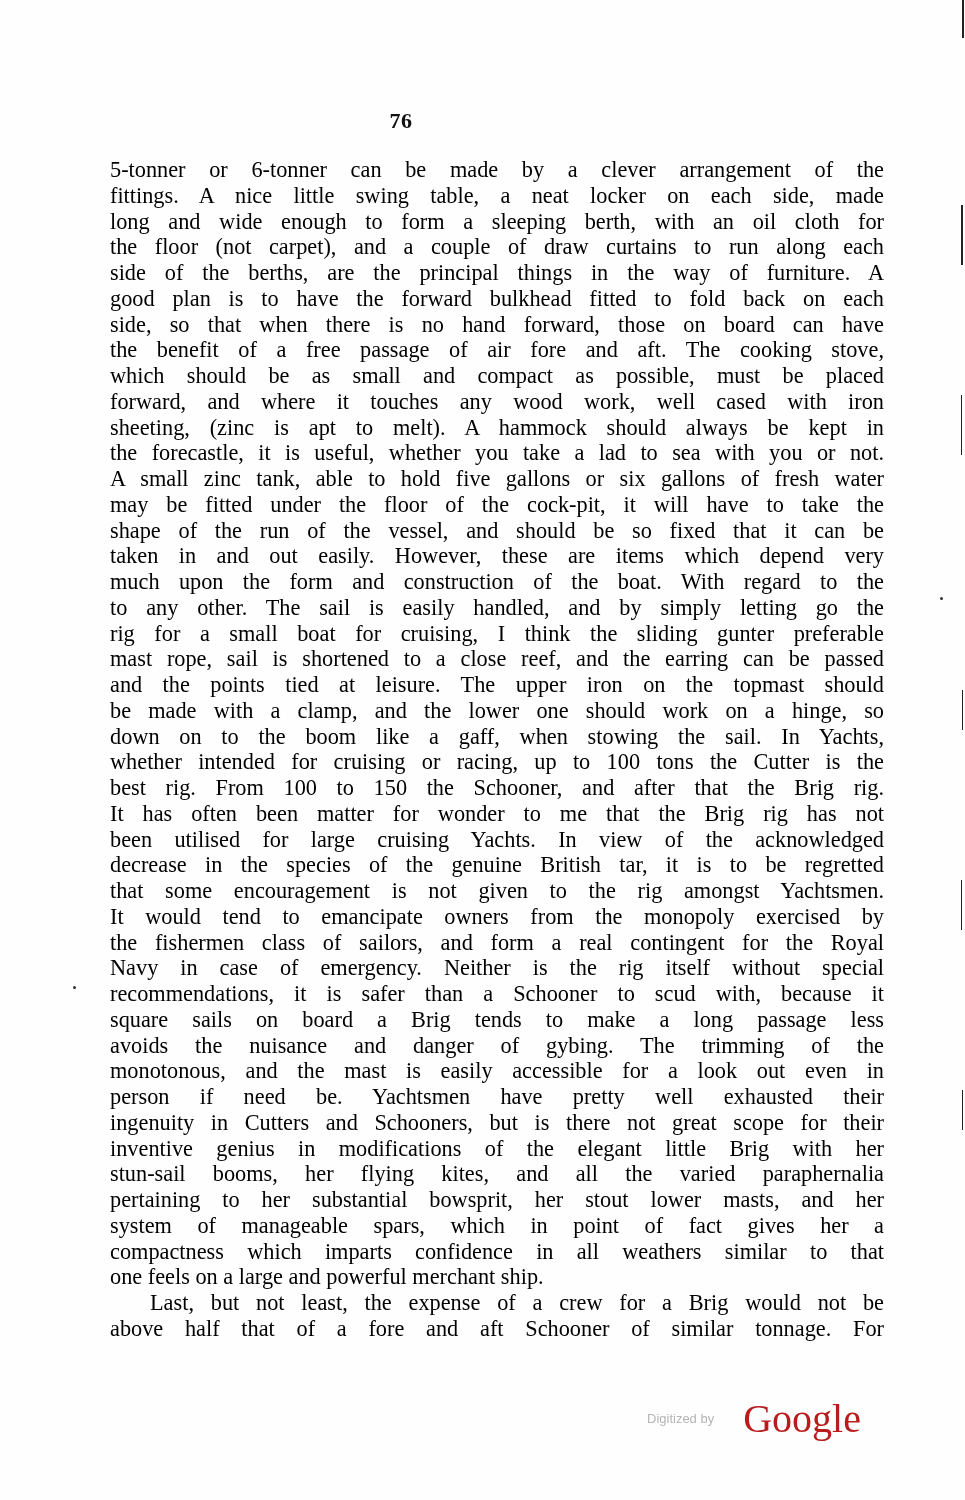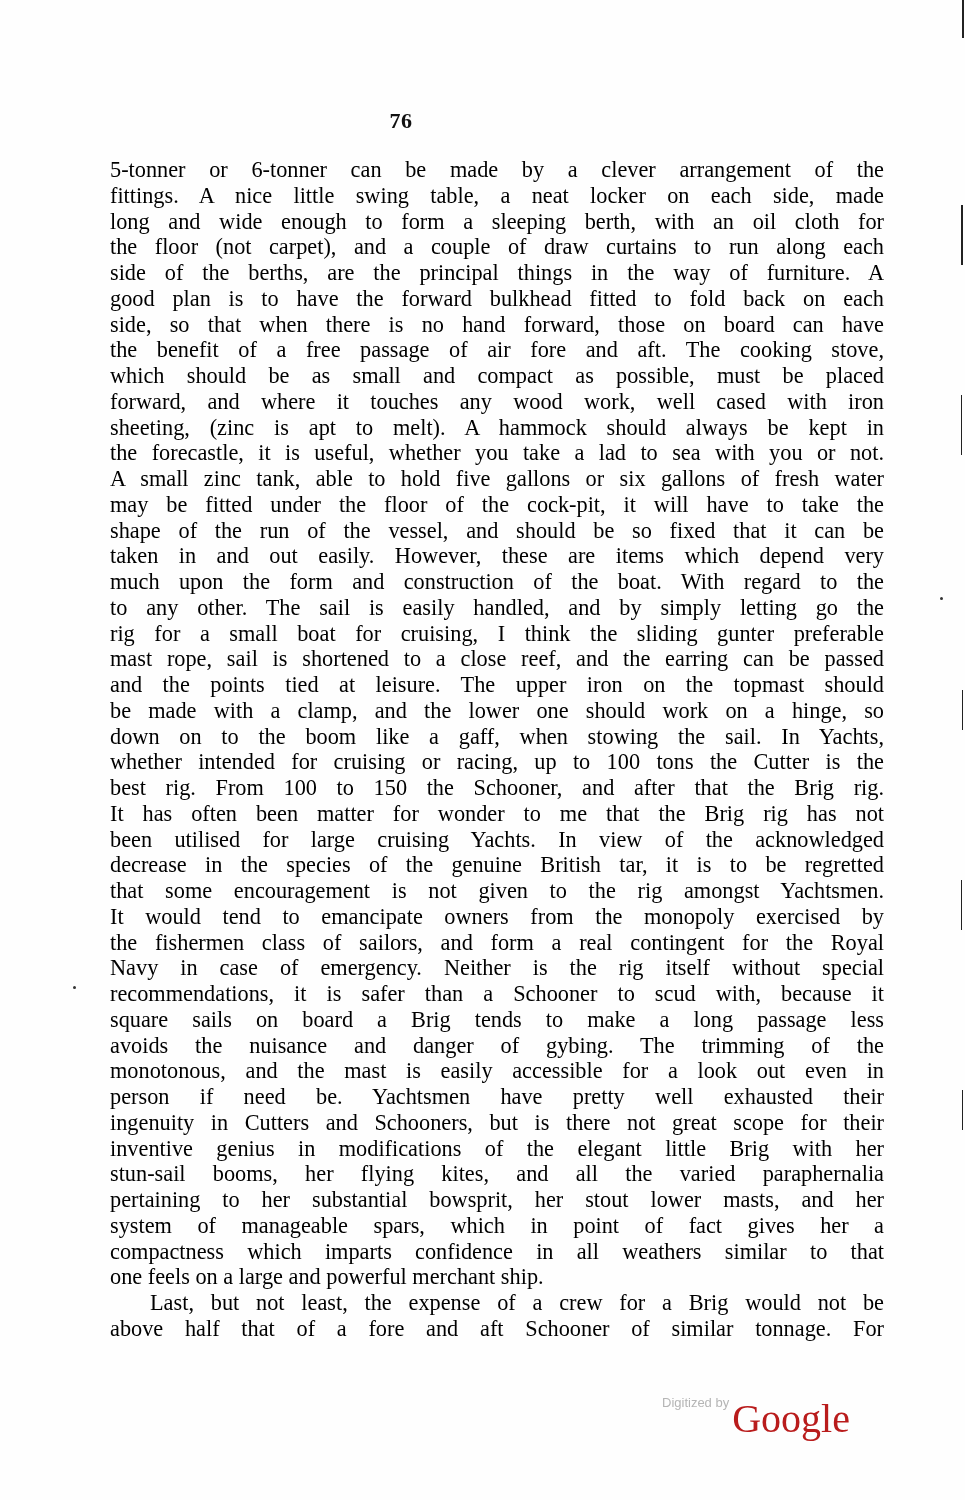--- a/index.html
+++ b/index.html
@@ -50,25 +50,26 @@
       height: 25.75px;
     }
     .line.last {
       text-align-last: left;
     }
     .line.indent {
       padding-left: 40px;
     }
     .watermark {
       position: absolute;
-      left: 662px;
+      left: 647px;
       top: 1395px;
       display: flex;
-      align-items: flex-start;
+      align-items: center;
       color: #b5b5b5;
+      gap: 26px;
     }
     .watermark .small {
       font-family: "Liberation Sans", "DejaVu Sans", sans-serif;
       font-size: 13px;
       margin-right: 3px;
     }
     .watermark .brand {
       font-family: "Liberation Serif", "DejaVu Serif", serif;
       font-size: 40px;
       color: #b91c1c;

